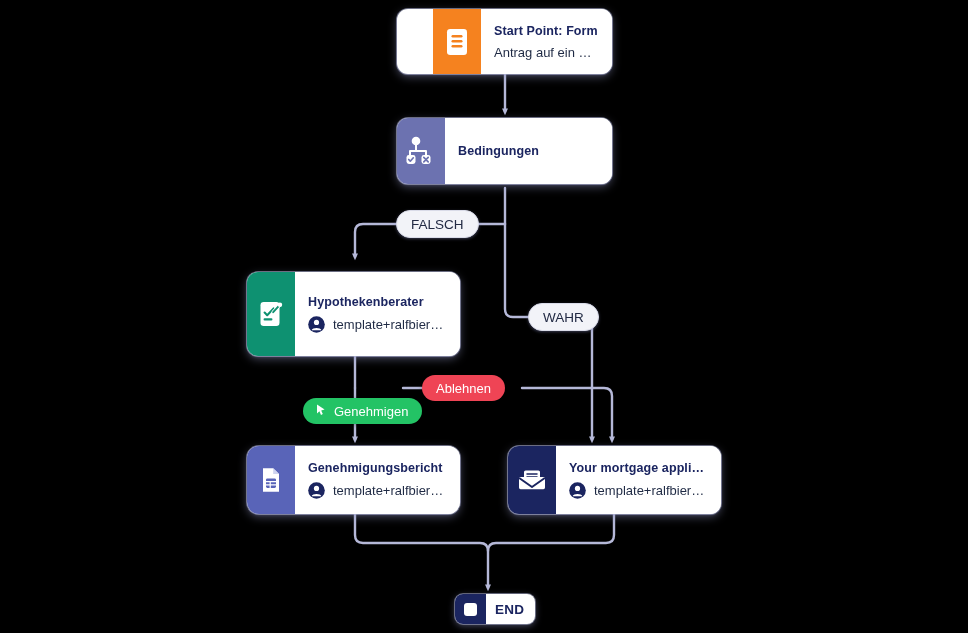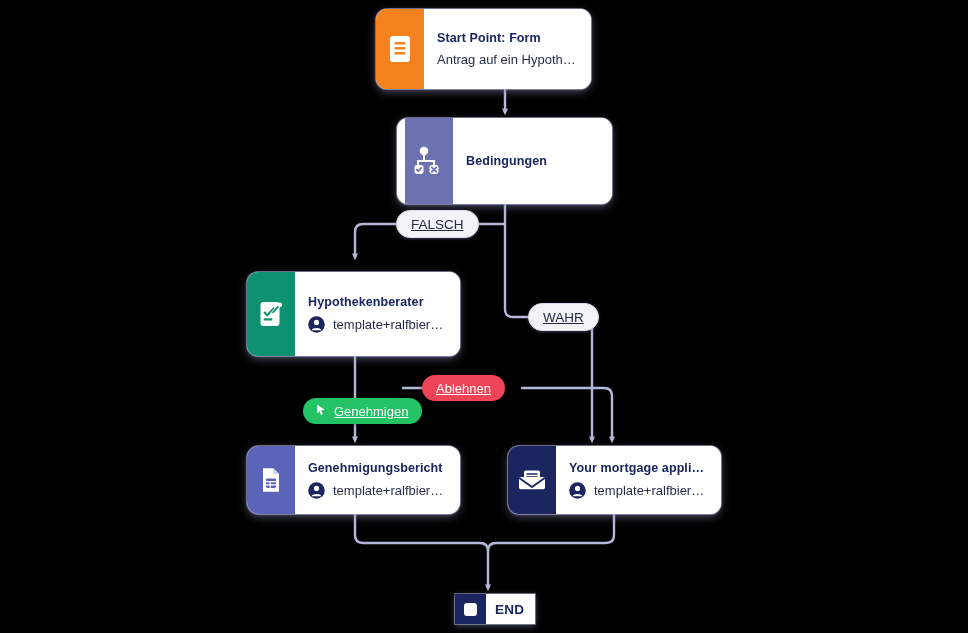--- a/index.html
+++ b/index.html
@@ -80,24 +80,24 @@
     min-width: 0;
   }
   .avatar-icon {
     flex: 0 0 auto;
     width: 17px;
     height: 17px;
     display: block;
   }
 
   
-  #node-start      { left: 376px; top: 9px;   width: 215px; height: 80px; }
+  #node-start      { left: 397px; top: 9px;   width: 215px; height: 65px; padding-left: 36px; }
   #node-start .node-icon { background: #f5821f; }
 
-  #node-conditions { left: 397px; top: 118px; width: 215px; height: 86px; padding-left: 8px; }
+  #node-conditions { left: 397px; top: 118px; width: 215px; height: 66px; }
   #node-conditions .node-icon { background: #6c72b0; }
 
   #node-advisor    { left: 247px; top: 272px; width: 213px; height: 84px; }
   #node-advisor .node-icon { background: #0e9171; }
 
   #node-report     { left: 247px; top: 446px; width: 213px; height: 68px; border-radius: 12px; }
   #node-report .node-icon { background: #5964b8; }
 
   #node-email      { left: 508px; top: 446px; width: 213px; height: 68px; }
   #node-email .node-icon { background: #1b2560; }
@@ -123,21 +123,20 @@
   
   .pill {
     position: absolute;
     display: flex;
     align-items: center;
     justify-content: center;
     gap: 6px;
     border-radius: 999px;
     white-space: nowrap;
     box-sizing: border-box;
-    text-decoration: underline;
   }
   .pill-branch {
     background: #f2f3f8;
     color: #222a44;
     font-size: 13.5px;
     border: 1px solid #d9dbe8;
     box-shadow: 0 1px 3px rgba(120,125,170,0.45);
     padding: 0 14px;
     height: 28px;
   }
@@ -156,21 +155,21 @@
   .click-icon { flex: 0 0 auto; display: block; }
 
   
   #node-end {
     position: absolute;
     left: 455px;
     top: 594px;
     height: 30px;
     display: flex;
     align-items: stretch;
-    border-radius: 0;
+    border-radius: 8px;
     background: #ffffff;
     overflow: hidden;
     box-shadow: 0 0 0 1px rgba(180,184,216,0.5),
                 0 2px 7px rgba(140,146,195,0.5);
   }
   #node-end .end-icon-box {
     width: 31px;
     background: #1b2560;
     display: flex;
     align-items: center;

